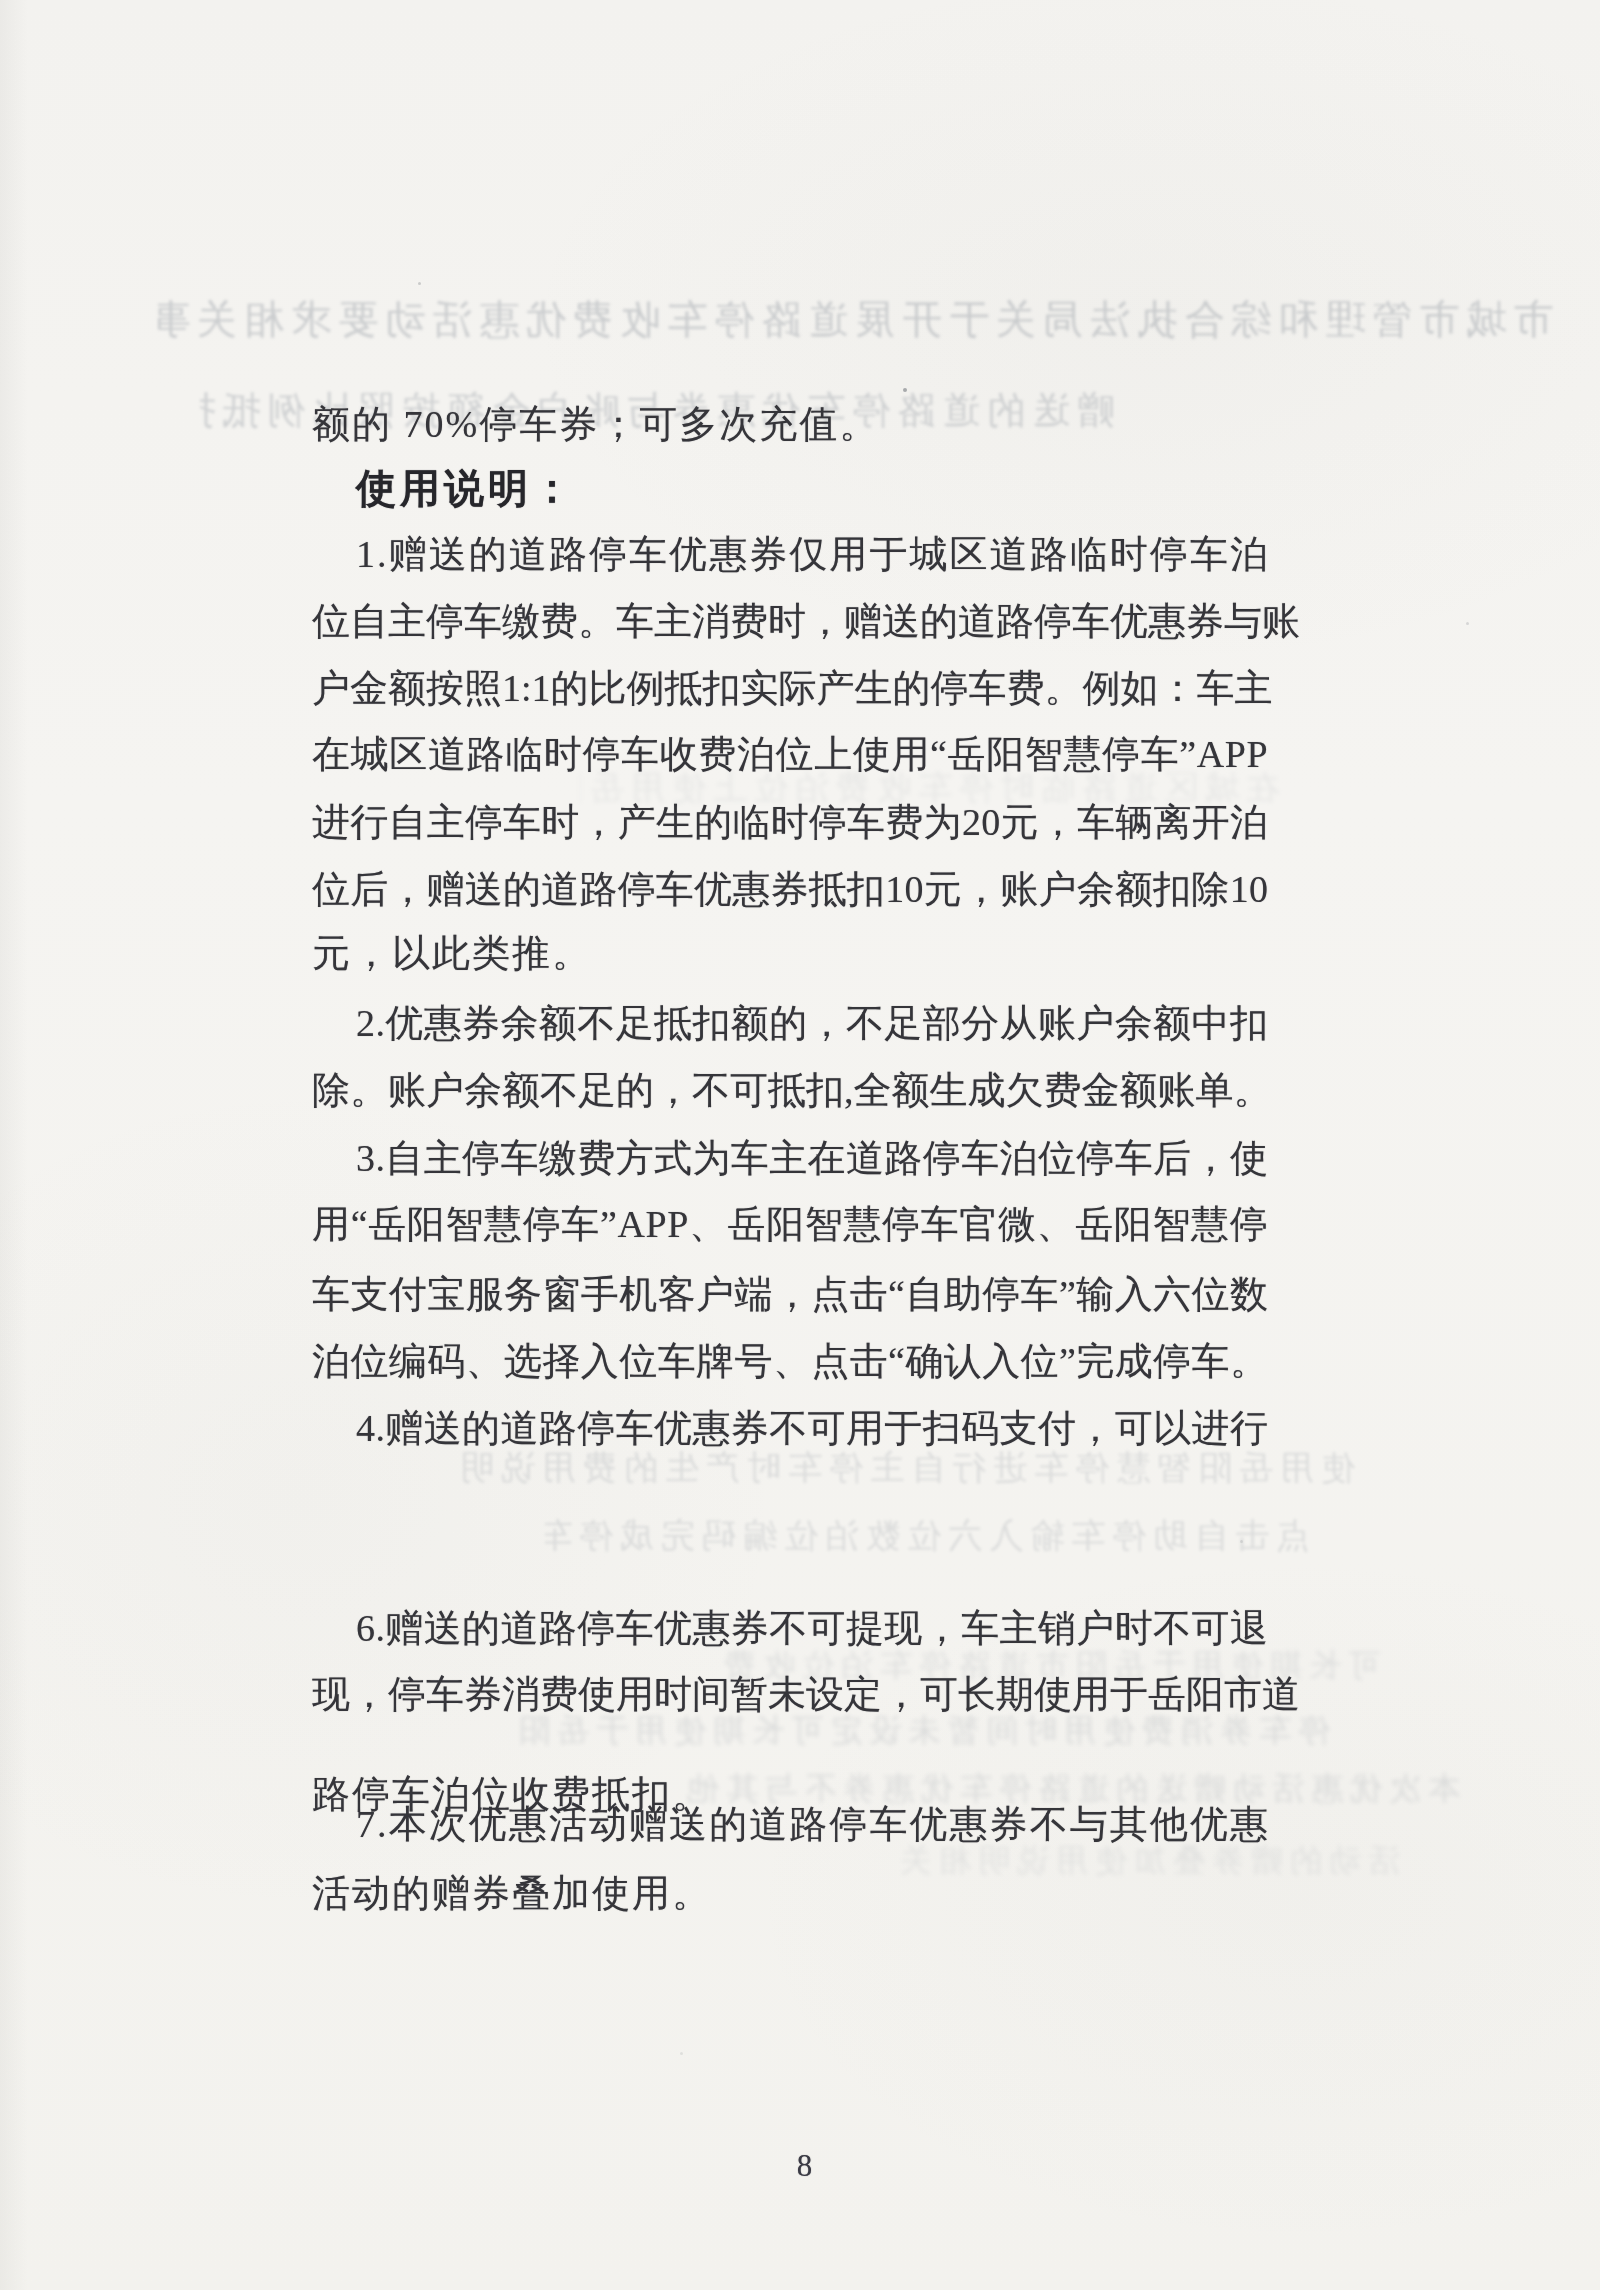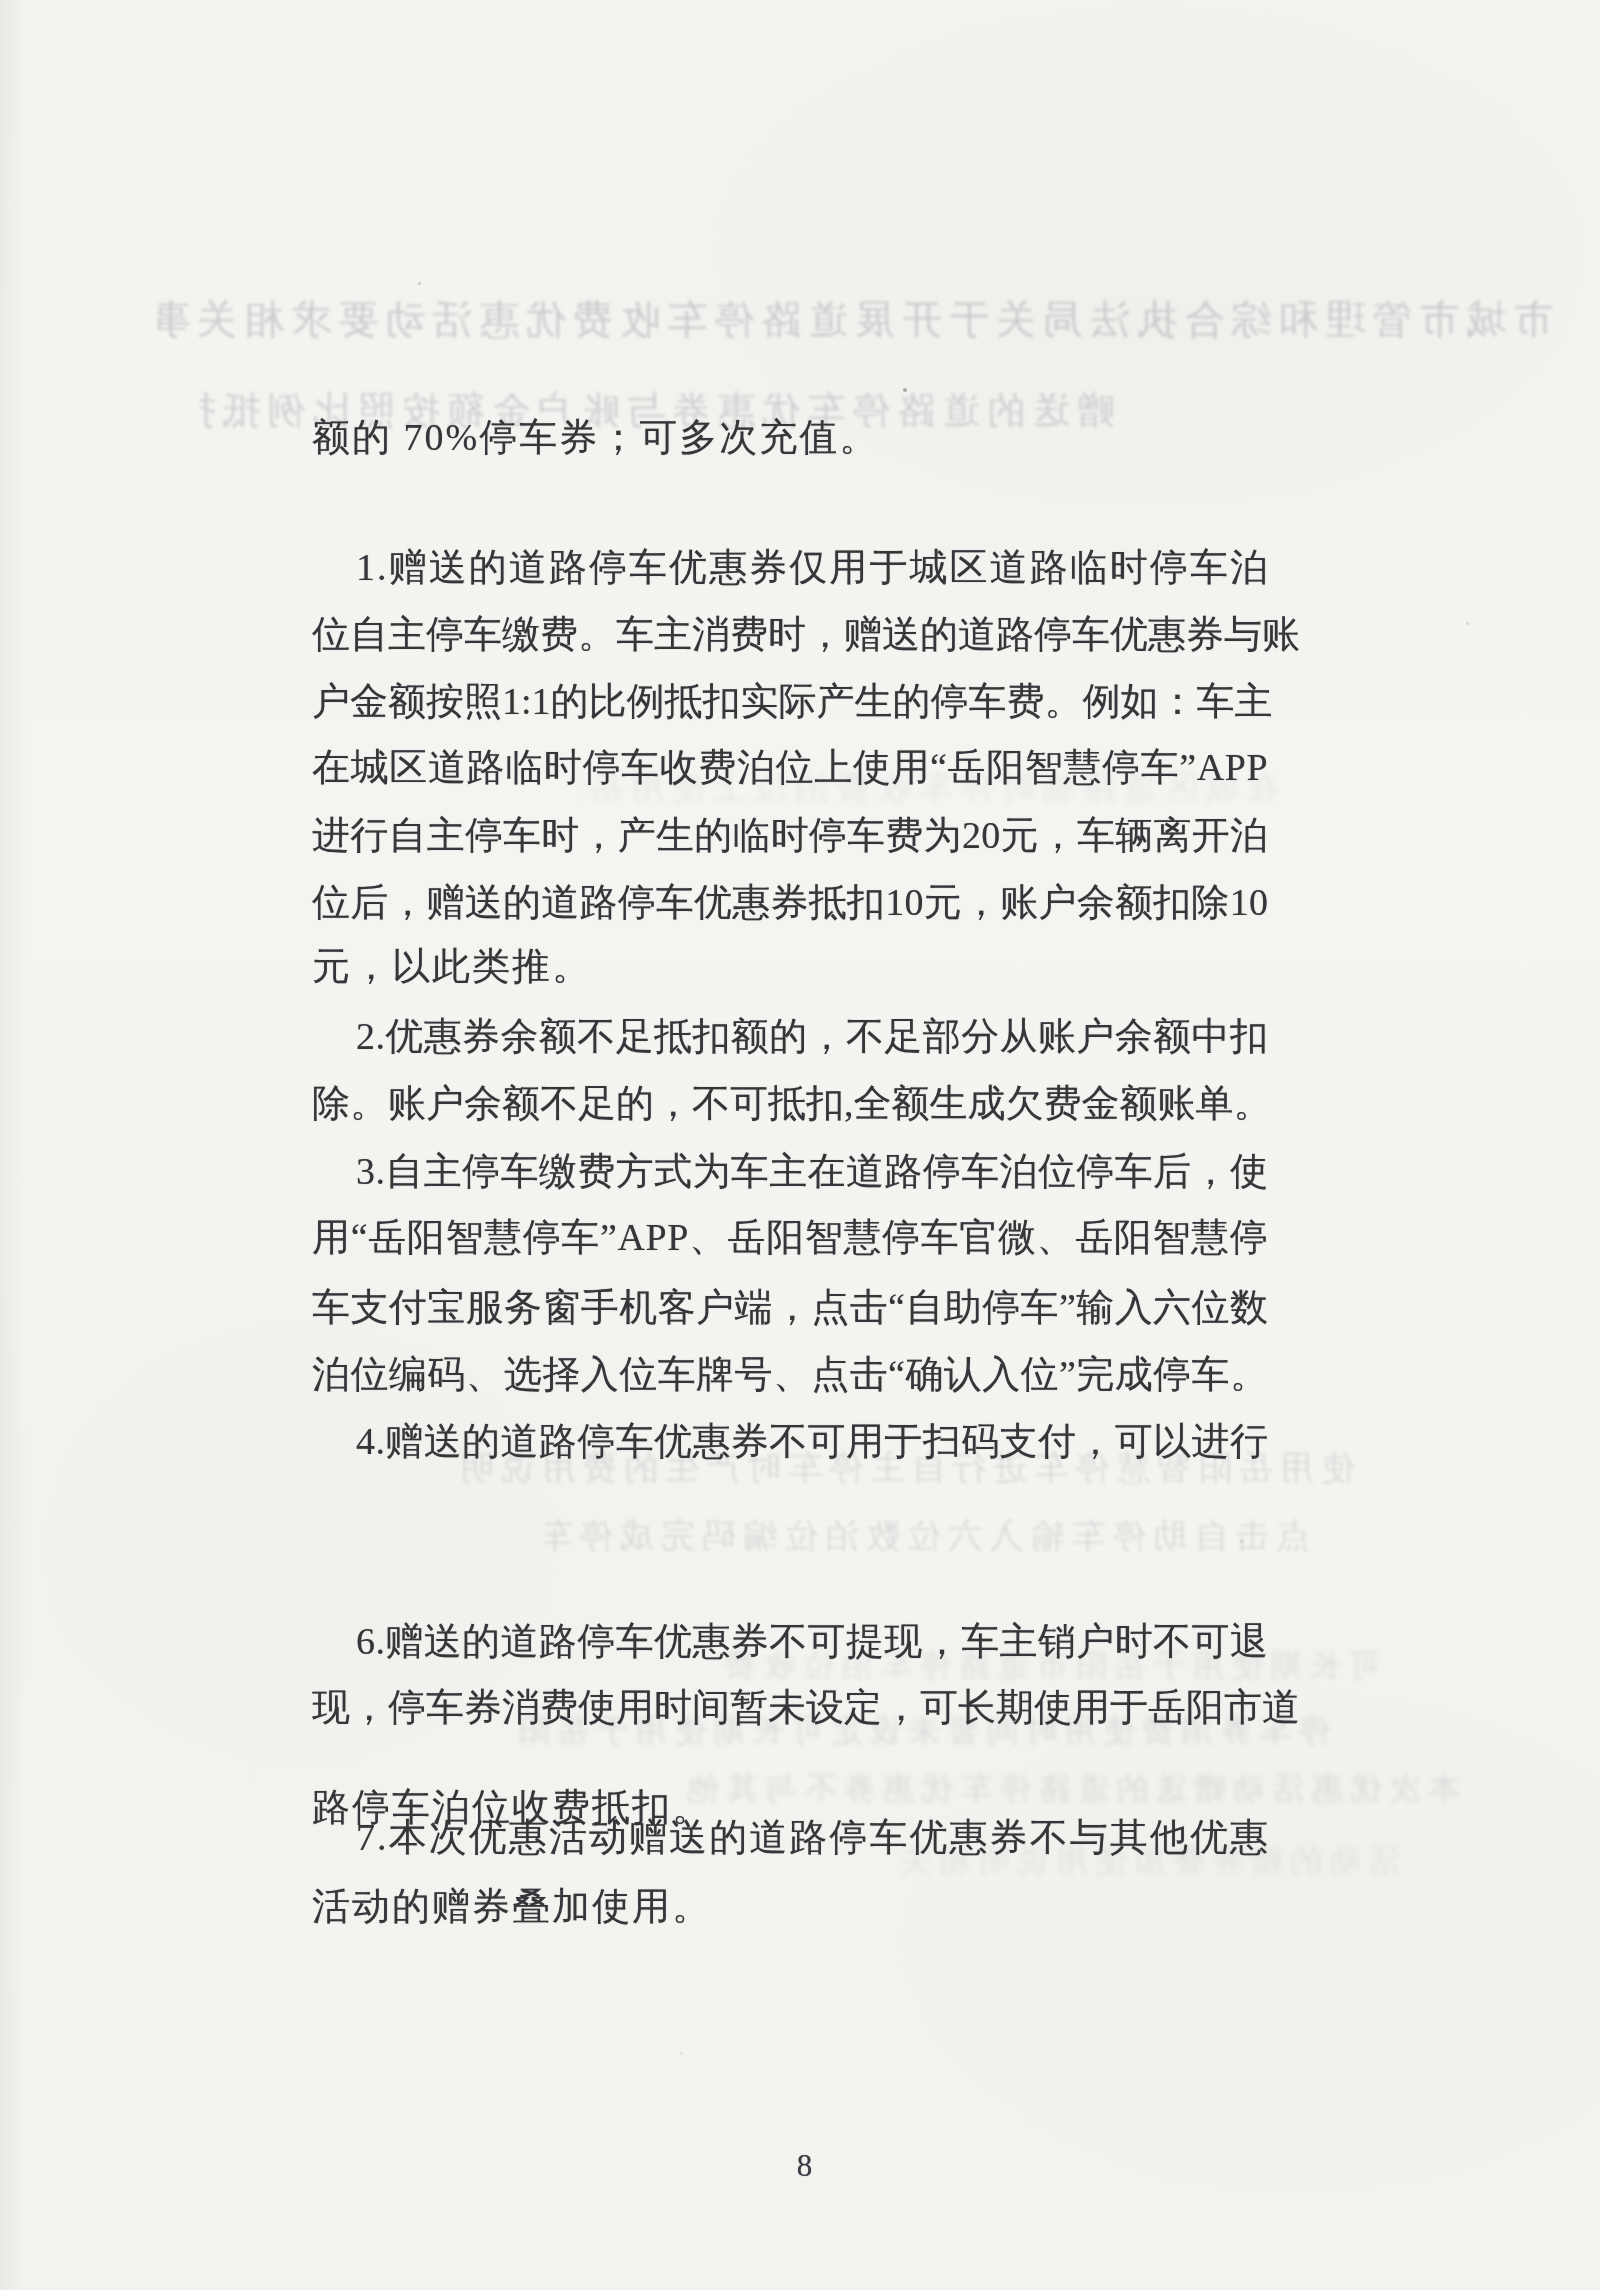--- a/index.html
+++ b/index.html
@@ -14,21 +14,20 @@
     font-family:"Liberation Serif", serif;
   }
   .page{position:absolute;inset:0;}
   
   .text-layer{position:absolute;inset:0;}
   .line{
     position:absolute;left:312px;width:956px;height:48px;
     font-size:38px;line-height:44px;color:#35353a;
     letter-spacing:2px;white-space:nowrap;
     text-shadow:0 0 1px rgba(45,45,50,0.45);
-    margin-top:13px;
   }
   .line.full{
     display:flex;justify-content:space-between;letter-spacing:0;white-space:normal;
   }
   .line.full span{display:inline-block;}
   .line.indent{padding-left:44px;width:912px;}
   .line.heading{
     font-family:"Liberation Sans", sans-serif;font-weight:700;
     font-size:40px;color:#26262b;letter-spacing:4px;
     text-shadow:0 0 1px rgba(20,20,25,0.6);
@@ -66,20 +65,21 @@
       <div class="ghost" style="top: 1446px; left: 360px; width: 995px; font-size: 34px; opacity: 0.24; filter: blur(1.8px);">使用岳阳智慧停车进行自主停车时产生的费用说明</div>
       <div class="ghost" style="top: 1514px; left: 545px; width: 765px; font-size: 34px; opacity: 0.24; filter: blur(1.8px);">点击自助停车输入六位数泊位编码完成停车</div>
       <div class="ghost" style="top: 1643px; left: 620px; width: 760px; font-size: 32px; opacity: 0.2; filter: blur(2px);">可长期使用于岳阳市道路停车泊位收费</div>
       <div class="ghost" style="top: 1708px; left: 430px; width: 900px; font-size: 32px; opacity: 0.24; filter: blur(2px);">停车券消费使用时间暂未设定可长期使用于岳阳</div>
       <div class="ghost" style="top: 1766px; left: 600px; width: 860px; font-size: 32px; opacity: 0.24; filter: blur(2px);">本次优惠活动赠送的道路停车优惠券不与其他</div>
       <div class="ghost" style="top: 1838px; left: 780px; width: 620px; font-size: 32px; opacity: 0.16; filter: blur(2.2px);">活动的赠券叠加使用说明相关</div>
     </div>
 
   <div class="text-layer" id="text-layer">
       <div class="line" style="top: 402px;">额的 70%停车券；可多次充值。</div>
+      <div class="line indent heading" style="top: 466px;">使用说明：</div>
       <div class="line full indent" style="top: 532px;">
         <span>1</span>
         <span>.</span>
         <span>赠</span>
         <span>送</span>
         <span>的</span>
         <span>道</span>
         <span>路</span>
         <span>停</span>
         <span>车</span>

